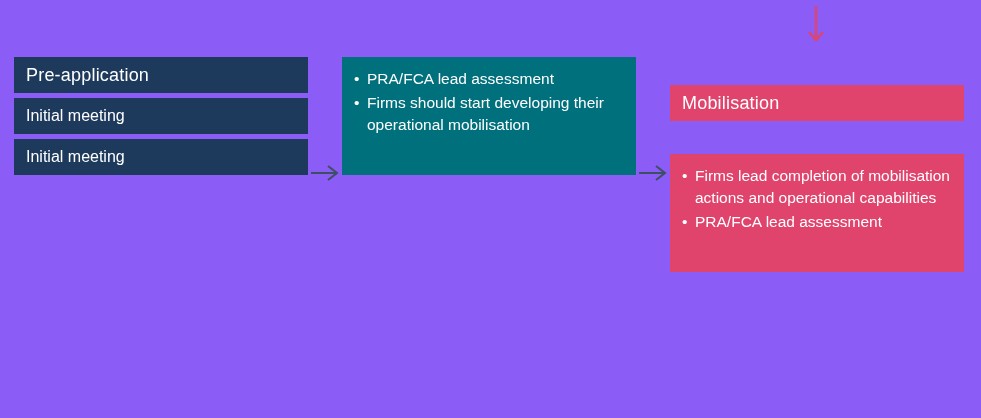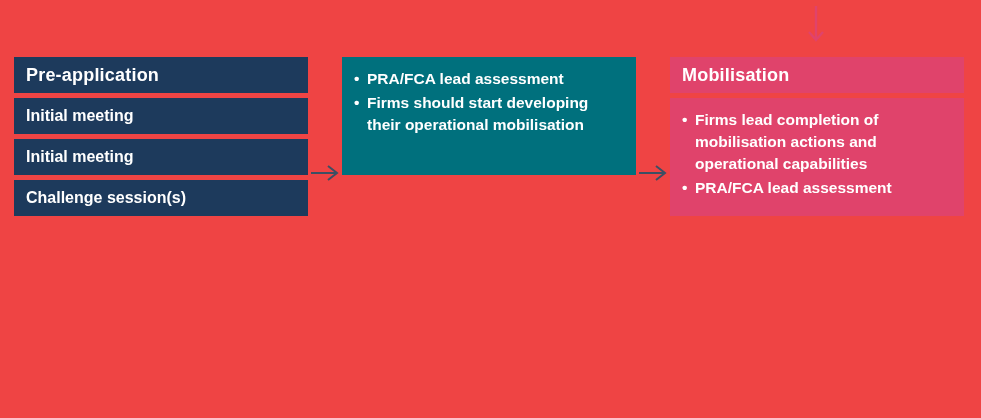--- a/index.html
+++ b/index.html
@@ -3,22 +3,21 @@
 <meta charset="utf-8">
 <style>
   * { box-sizing: border-box; }
   html, body { margin: 0; padding: 0; background: #ffffff; }
   body { font-family: "Liberation Sans", sans-serif; }
 
   .diagram {
     position: relative;
     width: 981px;
     height: 418px;
-    background: #ef4444;
-    font-weight: bold;
+    background: #8b5cf6;
   }
 
   .top-row {
     position: relative;
     height: 57px;
   }
 
   .down-arrow {
     position: absolute;
     left: 806px;
@@ -85,21 +84,21 @@
     line-height: 1.42;
   }
 
   .bullet .dot {
     width: 13px;
     flex-shrink: 0;
   }
 
   .bg-navy { background: #1d3a5c; }
   .bg-teal { background: #00707d; }
-  .bg-pink { background: #e0436b; }
+  .bg-pink { background: #e0436b; margin-top: 28px; }
 </style>
 </head>
 <body>
 
 <div class="diagram">
 
   <div class="top-row">
     <svg class="down-arrow" width="20" height="42" viewBox="0 0 20 42">
       <path d="M10 1 L10 34 M3 27 L10 35 L17 27" stroke="#e0436b" stroke-width="2.4" fill="none" stroke-linejoin="miter"></path>
     </svg>
@@ -109,23 +108,20 @@
 
     <div class="col">
       <div class="hdr bg-navy">
         <span>Pre-application</span>
       </div>
       <div class="sub-item bg-navy">
         <span>Initial meeting</span>
       </div>
       <div class="sub-item bg-navy">
         <span>Initial meeting</span>
-      </div>
-      <div class="sub-item bg-navy">
-        <span>Challenge session(s)</span>
       </div>
     </div>
 
     <div class="arrow-slot">
       <svg width="30" height="20" viewBox="0 0 30 20">
         <path d="M1 10 L26 10 M18 3 L27 10 L18 17" stroke="#3d4f63" stroke-width="2" fill="none" stroke-linejoin="miter"></path>
       </svg>
     </div>
 
     <div class="col">

